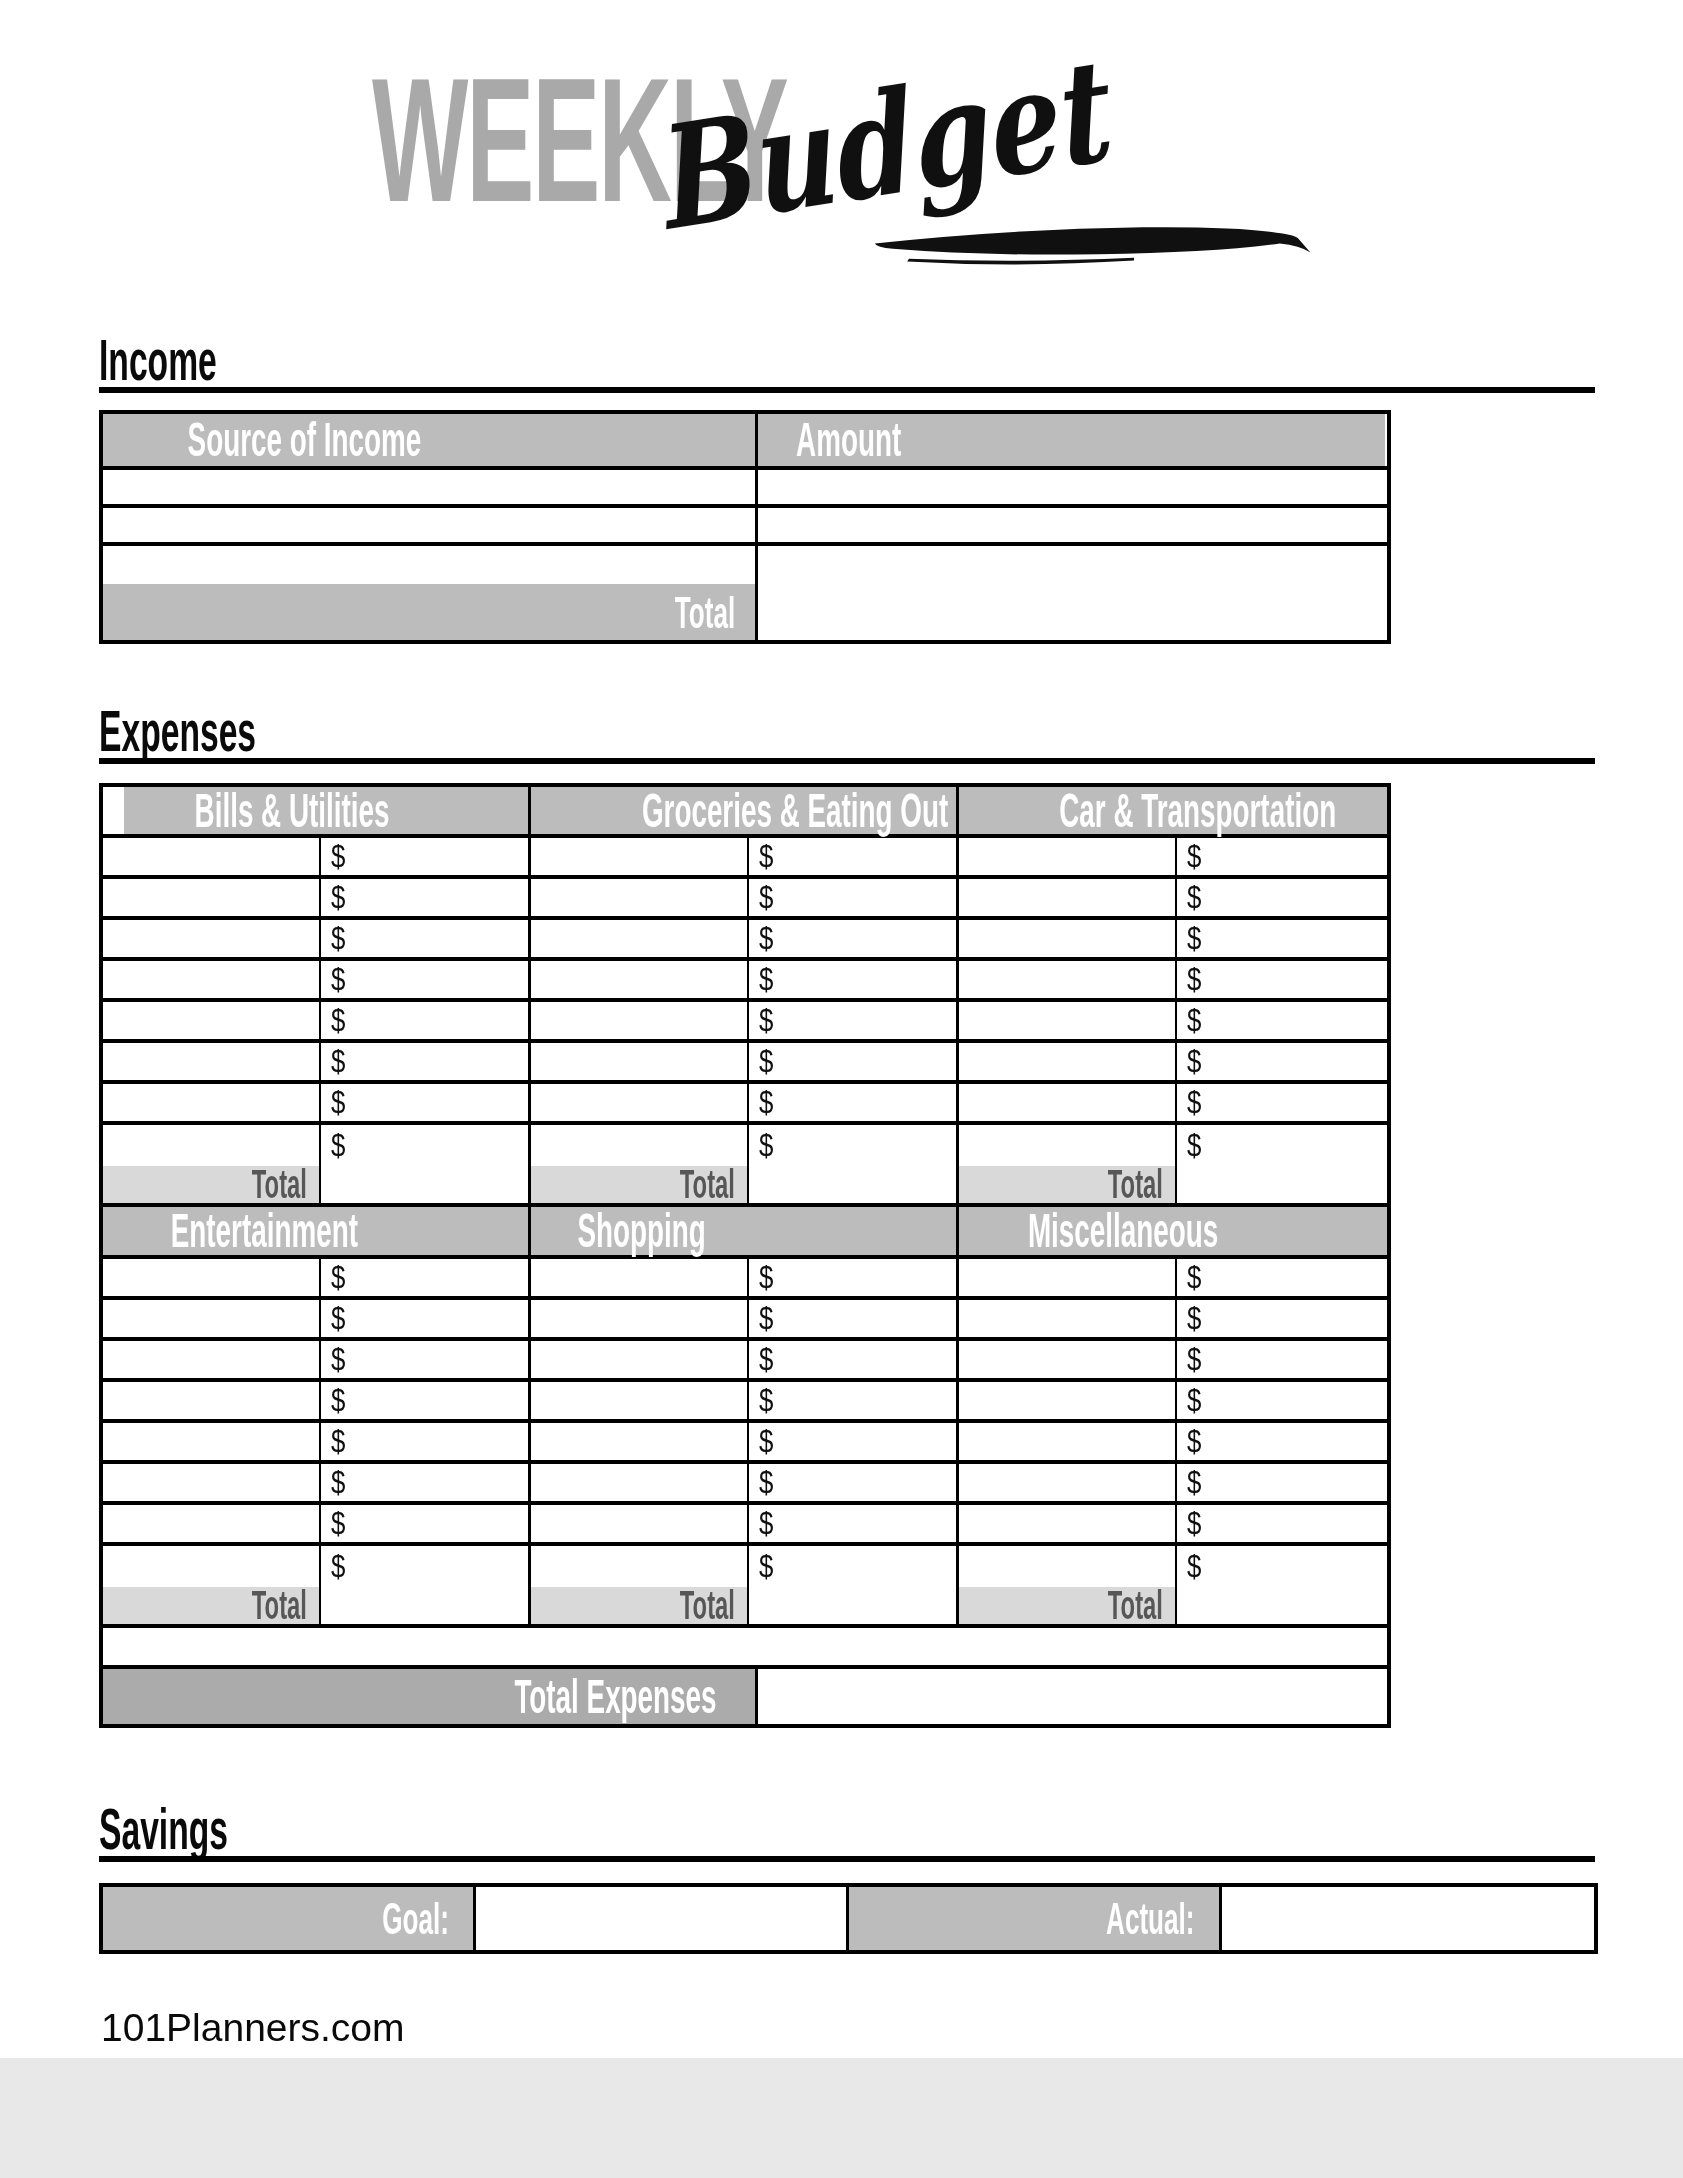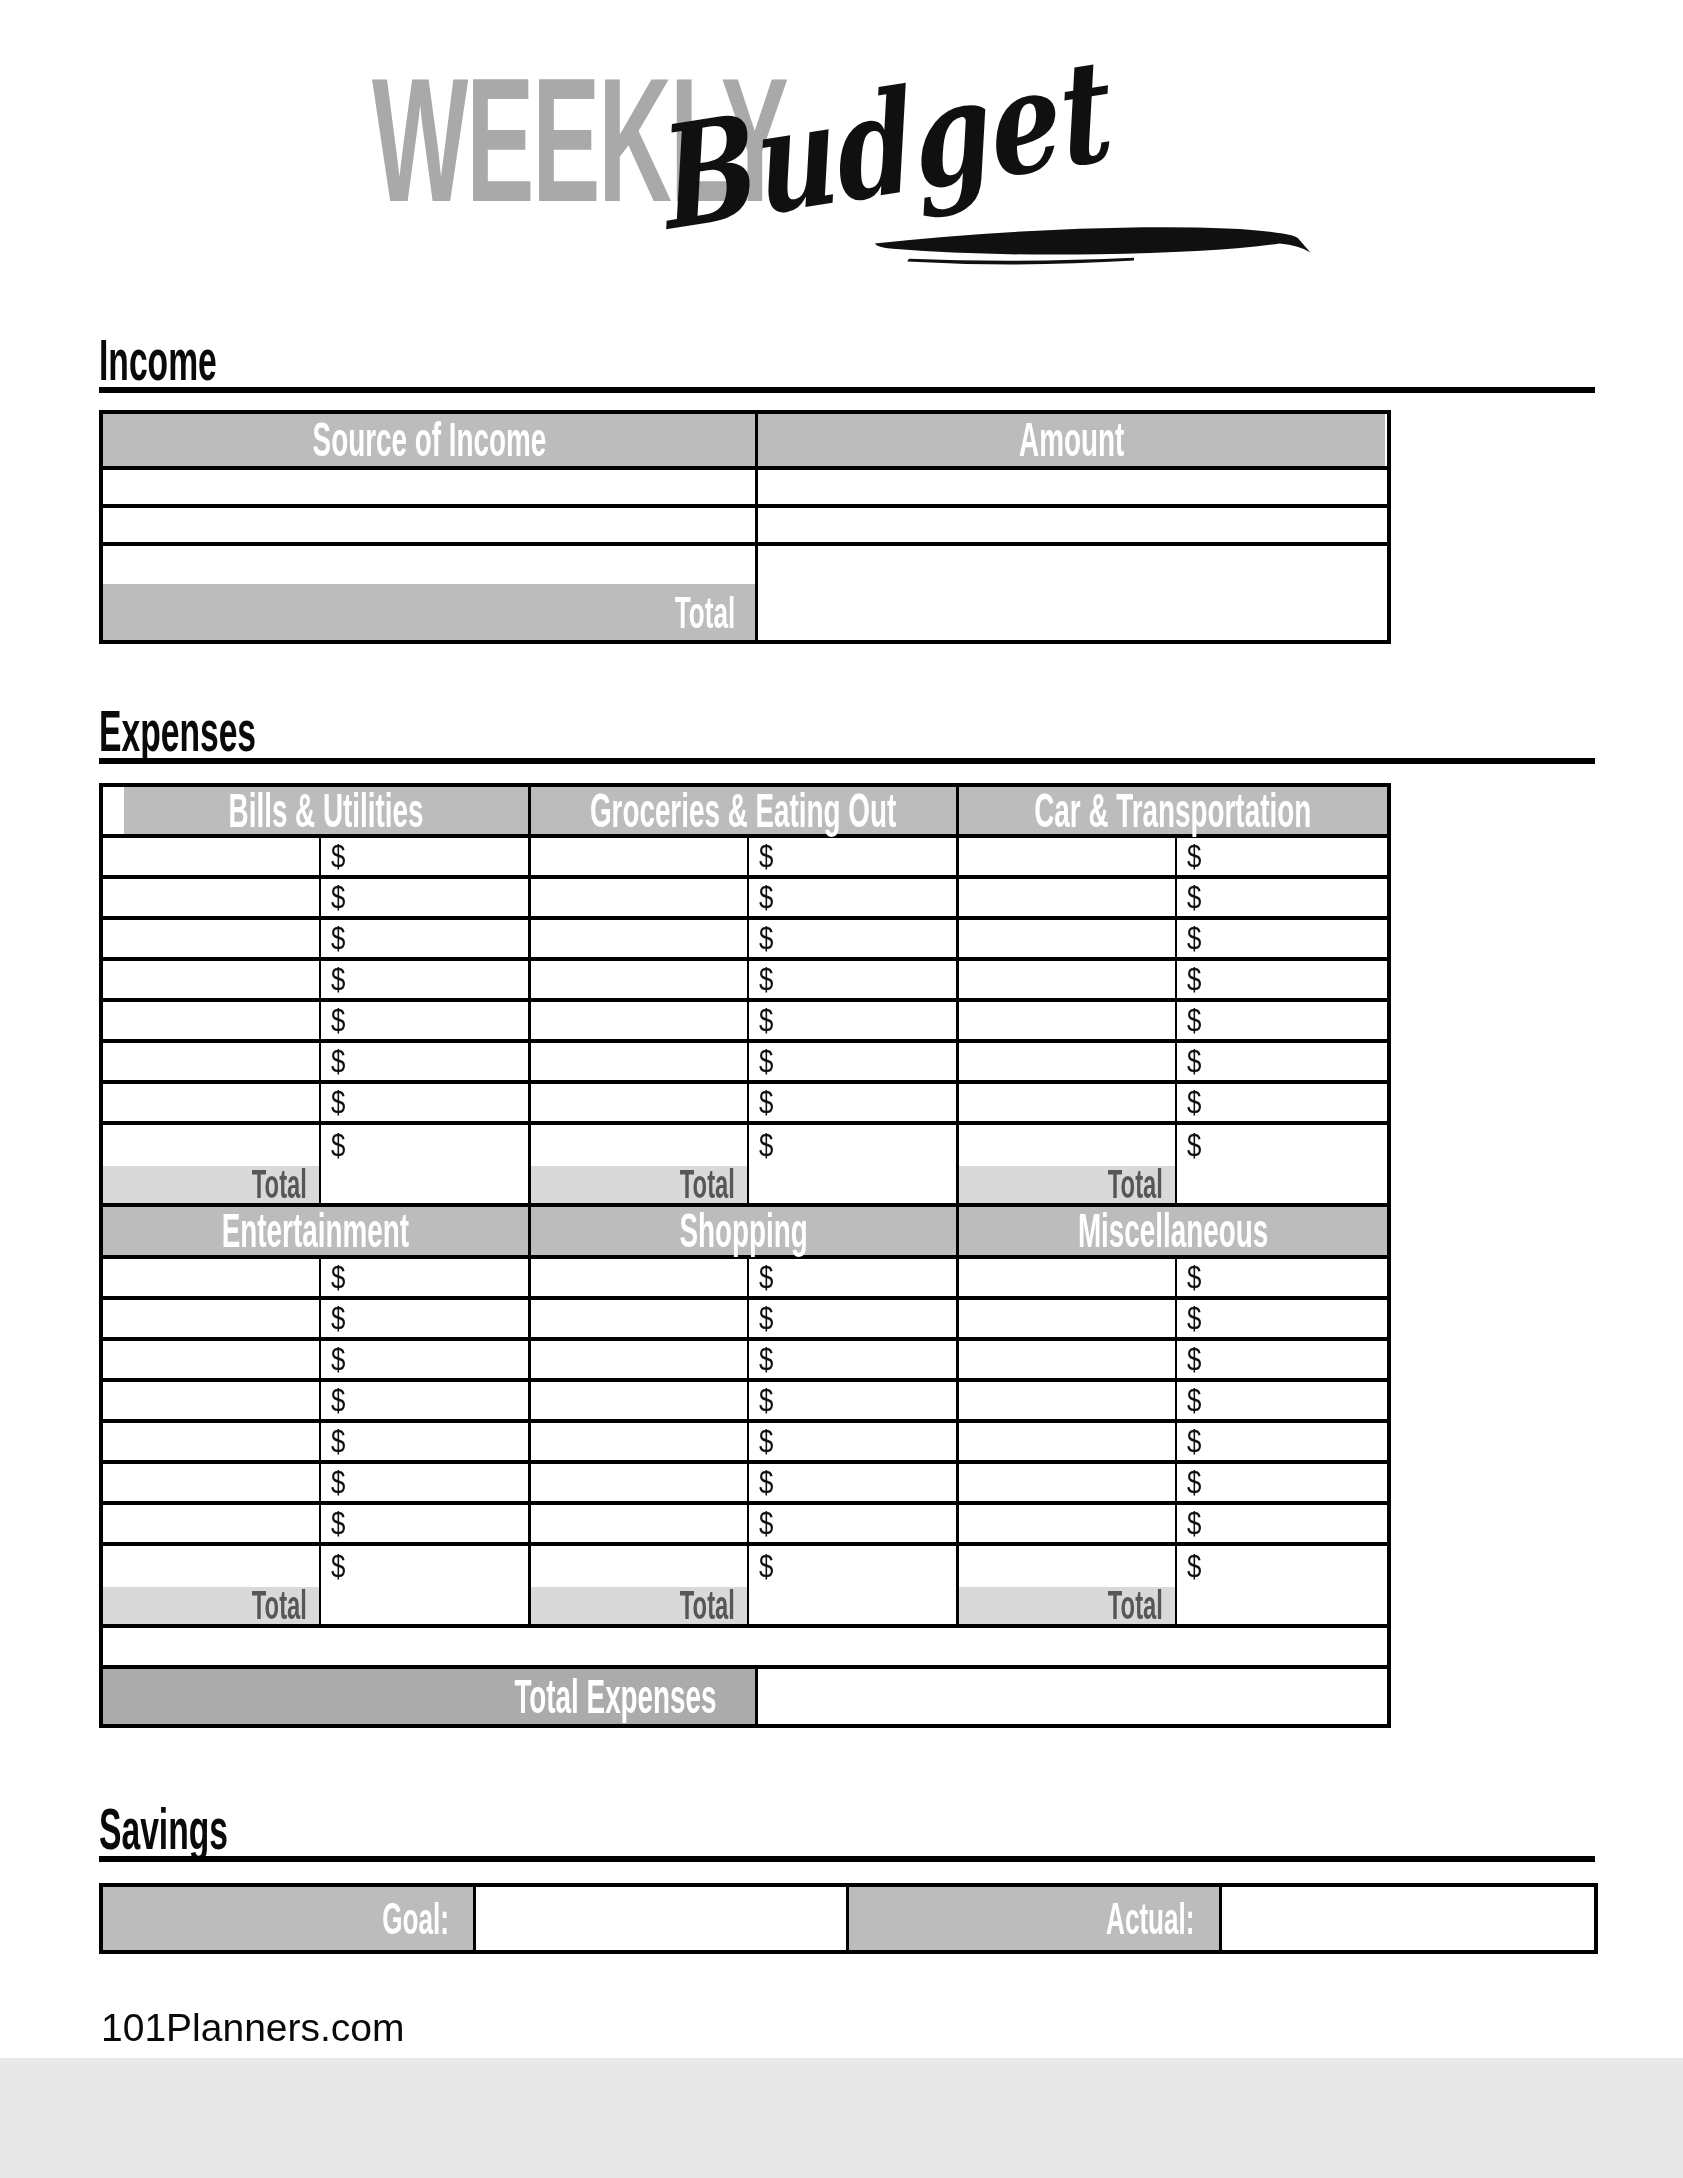--- a/index.html
+++ b/index.html
@@ -40,21 +40,21 @@
     position:absolute;left:99px;width:1496px;height:6.3px;background:#000;
   }
 
   
   .tbl{position:absolute;left:99px;border:4.5px solid #000;background:#fff;box-sizing:border-box;}
   .trow{display:flex;box-sizing:border-box;border-bottom:4.5px solid #000;}
   .trow:last-child{border-bottom:none;}
   .tcell{box-sizing:border-box;display:flex;align-items:center;}
   .v3{border-right:2.7px solid #000;}
   .v4{border-right:3.6px solid #000;}
-  .hdr{background:var(--header-gray);justify-content:center;}
+  .hdr{background:var(--header-gray);}
   .hdr-txt{color:#fff;font-weight:bold;font-size:48px;line-height:1;}
   .right{justify-content:flex-end;}
 
   
   .income-tbl{top:410px;width:1292px;}
   .income-tbl .row-h{height:56px;}
   .income-tbl .row-d{height:38px;}
   .income-tbl .row-t{height:56px;border-bottom:none;}
   .ic1{width:655px;}
   .ic2{width:627px;}

